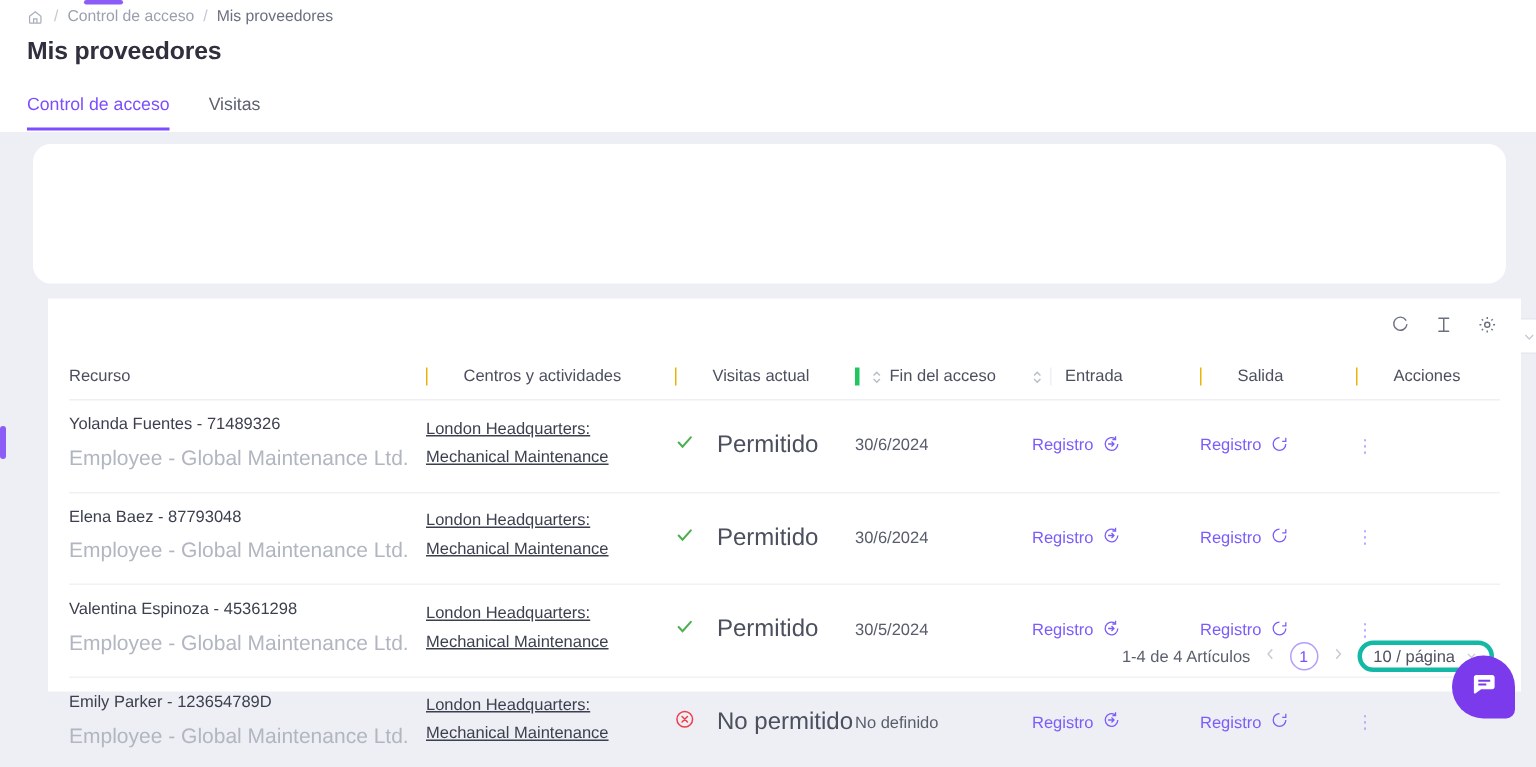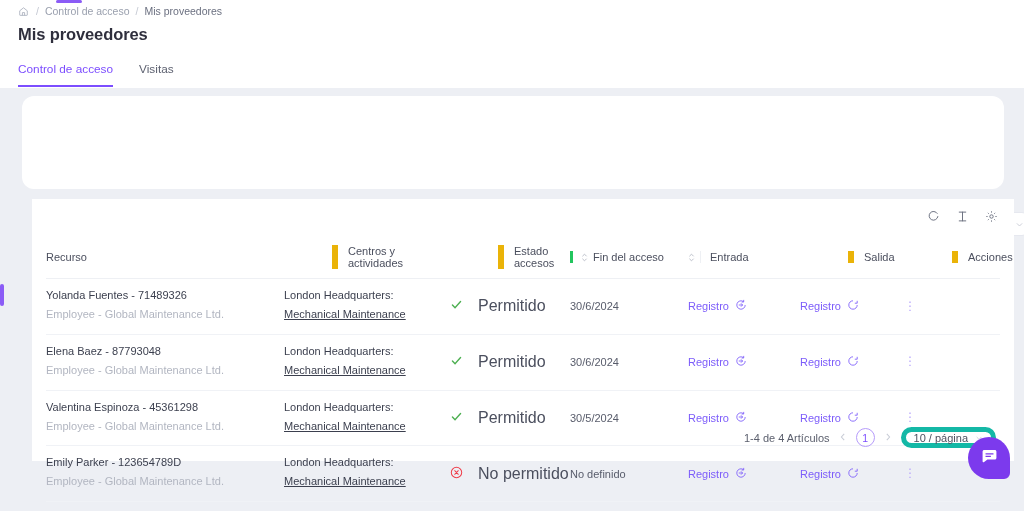--- a/index.html
+++ b/index.html
@@ -206,33 +206,33 @@
   thead th {
     text-align: left;
     font-size: 11px;
     font-weight: normal;
     color: #4b4f5e;
     padding: 7px 0 9px 0;
     border-bottom: 1px solid #eef0f4;
     vertical-align: middle;
   }
   thead th .thwrap { display: flex; align-items: center; gap: 5px; }
-  thead th.divided .thwrap { border-left: 6px solid #eab308; padding-left: 10px; margin-left: 48px; }
+  thead th.divided .thwrap { border-left: 1px solid #eab308; padding-left: 24px; }
 
   tbody td {
     padding: 9px 0;
     border-bottom: 1px solid #f0f2f6;
     vertical-align: middle;
     font-size: 11px;
   }
   tbody tr:last-child td { border-bottom: 1px solid #f0f2f6; }
 
   .cell-main { color: #3b3f4e; font-size: 11px; line-height: 1.45; }
-  .cell-sub  { color: #b2b6c1; font-size: 11px; line-height: 1.9; }
-  .cell-center-main { color: #3b3f4e; font-size: 11px; line-height: 1.45; }
+  .cell-sub  { color: #b2b6c1; font-size: 14px; line-height: 1.9; }
+  .cell-center-main { color: #3b3f4e; font-size: 11px; line-height: 1.45; text-decoration: underline; }
   .cell-center-sub  { color: #3b3f4e; font-size: 11px; line-height: 1.9; text-decoration: underline; }
 
   .status { display: flex; align-items: center; gap: 15px; color: #4b4f5e; font-size: 16px; }
   .date { color: #585c6b; font-size: 11px; }
   .reglink {
     display: inline-flex; align-items: center; gap: 6px;
     color: #7c5cfa; font-size: 11px; cursor: pointer;
   }
   .kebab { color: #b7a6fb; font-size: 12px; letter-spacing: 0; cursor: pointer;
            line-height: 3.5px; }
@@ -253,21 +253,21 @@
     width: 19px; height: 19px;
     border: 1px solid #b69cfb;
     border-radius: 50%;
     color: #7c4dff;
     display: flex; align-items: center; justify-content: center;
     font-size: 10.5px;
     cursor: pointer;
   }
   #pagination .pg-size {
     height: 21px;
-    border: 5px solid #14b8a6;
+    border: 3px solid #14b8a6;
     border-radius: 11px;
     padding: 0 8px;
     display: flex; align-items: center; gap: 7px;
     color: #4d5160;
     cursor: pointer;
   }
 
   
   #chat-fab {
     position: absolute;
@@ -438,21 +438,21 @@
               <span>Recurso</span>
             </div>
         </th>
         <th class="divided">
           <div class="thwrap">
               <span>Centros y actividades</span>
             </div>
         </th>
         <th class="divided">
           <div class="thwrap">
-              <span>Estado accesos</span>
+              <span>Visitas actual</span>
             </div>
         </th>
         <th>
           <div class="thwrap" style="border-left:3px solid #22c55e;padding-left:8px;">
             <span style="display:inline-flex">
               <svg width="7" height="11" viewBox="0 0 8 12" fill="none" stroke="#b9bdc8" stroke-width="1.1">
                 <path d="M1.6 4.6 4 2.2l2.4 2.4M1.6 7.4 4 9.8l2.4-2.4"></path>
               </svg>
             </span>
             <span>Fin del acceso</span>

